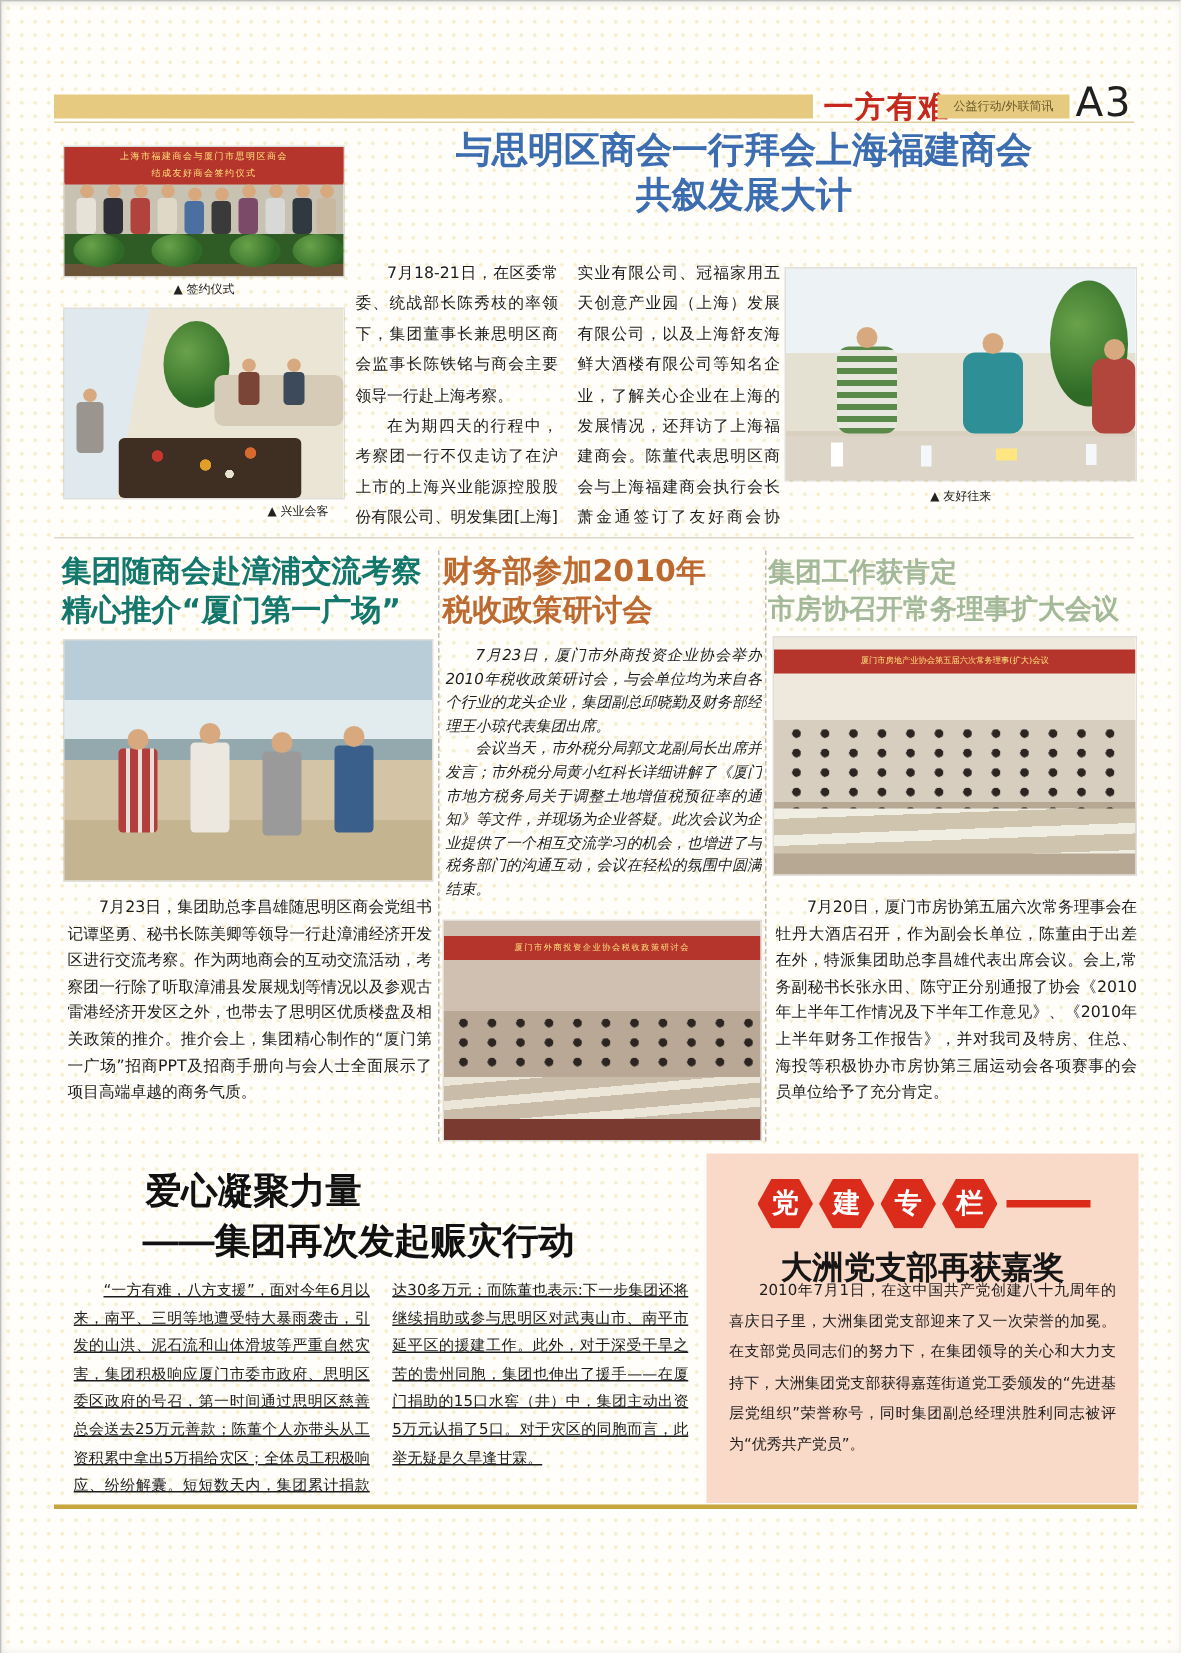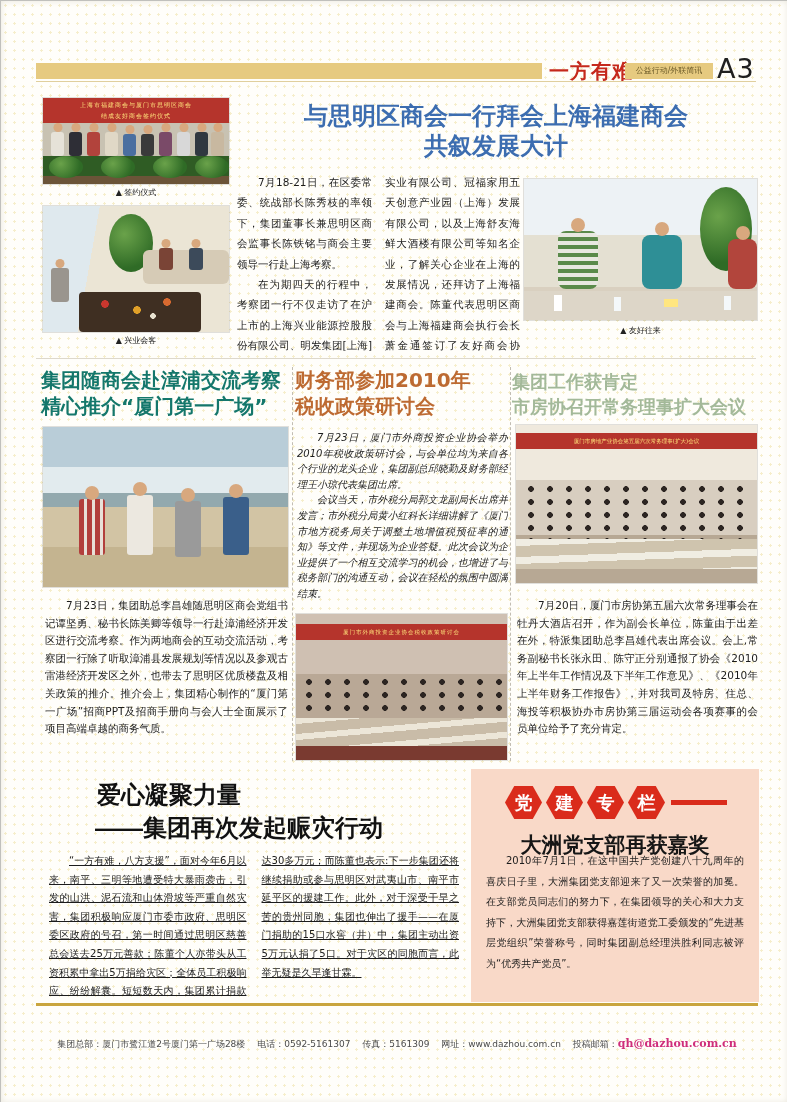--- a/index.html
+++ b/index.html
@@ -20,21 +20,21 @@
           overflow:hidden;white-space:nowrap;}
   .banner div{line-height:11px;font-size:6px;letter-spacing:1px;}
   .fig{position:absolute;border-radius:3px;}
   .fig::before{content:"";position:absolute;left:50%;transform:translateX(-50%);top:-9px;width:9px;height:9px;border-radius:50%;background:#d8a87e;}
   .fig-lg::before{width:14px;height:14px;top:-13px;}
   .plantblob{position:absolute;border-radius:50%;background:radial-gradient(circle at 35% 35%,#6aa24a,#2f6b26 72%);}
   .crowd{position:absolute;background-image:radial-gradient(circle 3px at 9px 6px,#2c2522 92%,rgba(0,0,0,0));background-size:19px 13px;}
   .tables{position:absolute;background:repeating-linear-gradient(175deg,#ece6d8 0 6px,#c9bca8 6px 16px);}
   .caption{position:absolute;font-size:8px;color:#222;text-align:center;font-family:"DejaVu Serif",serif;}
   
-  .main-headline{left:234px;top:100px;width:522px;text-align:center;color:#3c6db0;
+  .main-headline{left:234px;top:84px;width:522px;text-align:center;color:#3c6db0;
                  font-family:"DejaVu Serif",serif;font-weight:bold;}
   .main-headline .l1{font-size:24px;line-height:30px;}
   .main-headline .l2{font-size:24px;line-height:30px;}
   .top-text{left:236px;top:171px;width:283px;height:184px;overflow:hidden;column-count:2;column-gap:13px;}
   .bodytext{font-size:10.5px;line-height:20.4px;text-align:justify;color:#1c1c1c;}
   .bodytext p{margin:0;text-indent:2em;}
   .sep-h{left:35px;height:1px;background:#ddd8cc;width:720px;}
   .sep-v{width:0;border-left:1px dashed #c2bdb2;}
   
   .hl{position:absolute;text-align:left;font-weight:bold;line-height:26px;}
@@ -99,21 +99,21 @@
 
   <div class="photo" style="left:42px;top:205px;width:186px;height:126px;background:linear-gradient(100deg,#dfe9ee 0 56px,#ebe5d5 56px);">
     <div class="plantblob" style="left:66px;top:8px;width:44px;height:58px;"></div>
     <div class="abs" style="left:100px;top:44px;width:86px;height:34px;background:#d6cbb6;border-radius:6px;"></div>
     <div class="fig" style="left:116px;top:42px;width:14px;height:22px;background:#7a4436;"></div>
     <div class="fig" style="left:146px;top:42px;width:14px;height:22px;background:#3c4a5a;"></div>
     <div class="fig" style="left:8px;top:62px;width:18px;height:34px;background:#9a958e;"></div>
     <div class="abs" style="left:36px;top:86px;width:122px;height:40px;background:#3f2f22;border-radius:4px;
          background-image:radial-gradient(circle 4px at 26px 12px,#c8372e 90%,rgba(0,0,0,0)),radial-gradient(circle 4px at 58px 18px,#e0a028 90%,rgba(0,0,0,0)),radial-gradient(circle 4px at 88px 10px,#d86a30 90%,rgba(0,0,0,0)),radial-gradient(circle 3px at 74px 24px,#e8e2d0 90%,rgba(0,0,0,0));"></div>
   </div>
-  <div class="caption" style="left:42px;top:334px;width:186px;">▲ 兴业会客</div>
+  <div class="caption" style="left:32px;top:334px;width:186px;text-align:right;">▲ 兴业会客</div>
 
   <div class="abs main-headline">
     <div class="l1">与思明区商会一行拜会上海福建商会</div>
     <div class="l2">共叙发展大计</div>
   </div>
 
   <div class="abs top-text bodytext">
     <p>7月18-21日，在区委常委、统战部长陈秀枝的率领下，集团董事长兼思明区商会监事长陈铁铭与商会主要领导一行赴上海考察。</p>
     <p>在为期四天的行程中，考察团一行不仅走访了在沪上市的上海兴业能源控股股份有限公司、明发集团[上海]实业有限公司、冠福家用五天创意产业园（上海）发展有限公司，以及上海舒友海鲜大酒楼有限公司等知名企业，了解关心企业在上海的发展情况，还拜访了上海福建商会。陈董代表思明区商会与上海福建商会执行会长萧金通签订了友好商会协议，双方约定要加强两城区商会间的友谊和交流，发挥商会的联谊优势，加强上海和厦门两地企业之间的经济合作交流，推动双方经济发展。</p>
   </div>
@@ -193,17 +193,14 @@
       <div class="hex">栏</div>
       <div class="badge-dash"></div>
     </div>
     <div class="party-headline">大洲党支部再获嘉奖</div>
     <div class="party-text bodytext">
       <p>2010年7月1日，在这中国共产党创建八十九周年的喜庆日子里，大洲集团党支部迎来了又一次荣誉的加冕。在支部党员同志们的努力下，在集团领导的关心和大力支持下，大洲集团党支部获得嘉莲街道党工委颁发的“先进基层党组织”荣誉称号，同时集团副总经理洪胜利同志被评为“优秀共产党员”。</p>
     </div>
   </div>
 
   <div class="abs footer-rule"></div>
-  <div class="abs footer">
-    <span>集团总部：厦门市鹭江道2号厦门第一广场28楼　 电话：0592-5161307　 传真：5161309　 网址：www.dazhou.com.cn　 投稿邮箱：</span><span class="email">qh@dazhou.com.cn</span>
-  </div>
 
 </div>
 
 </body></html>

